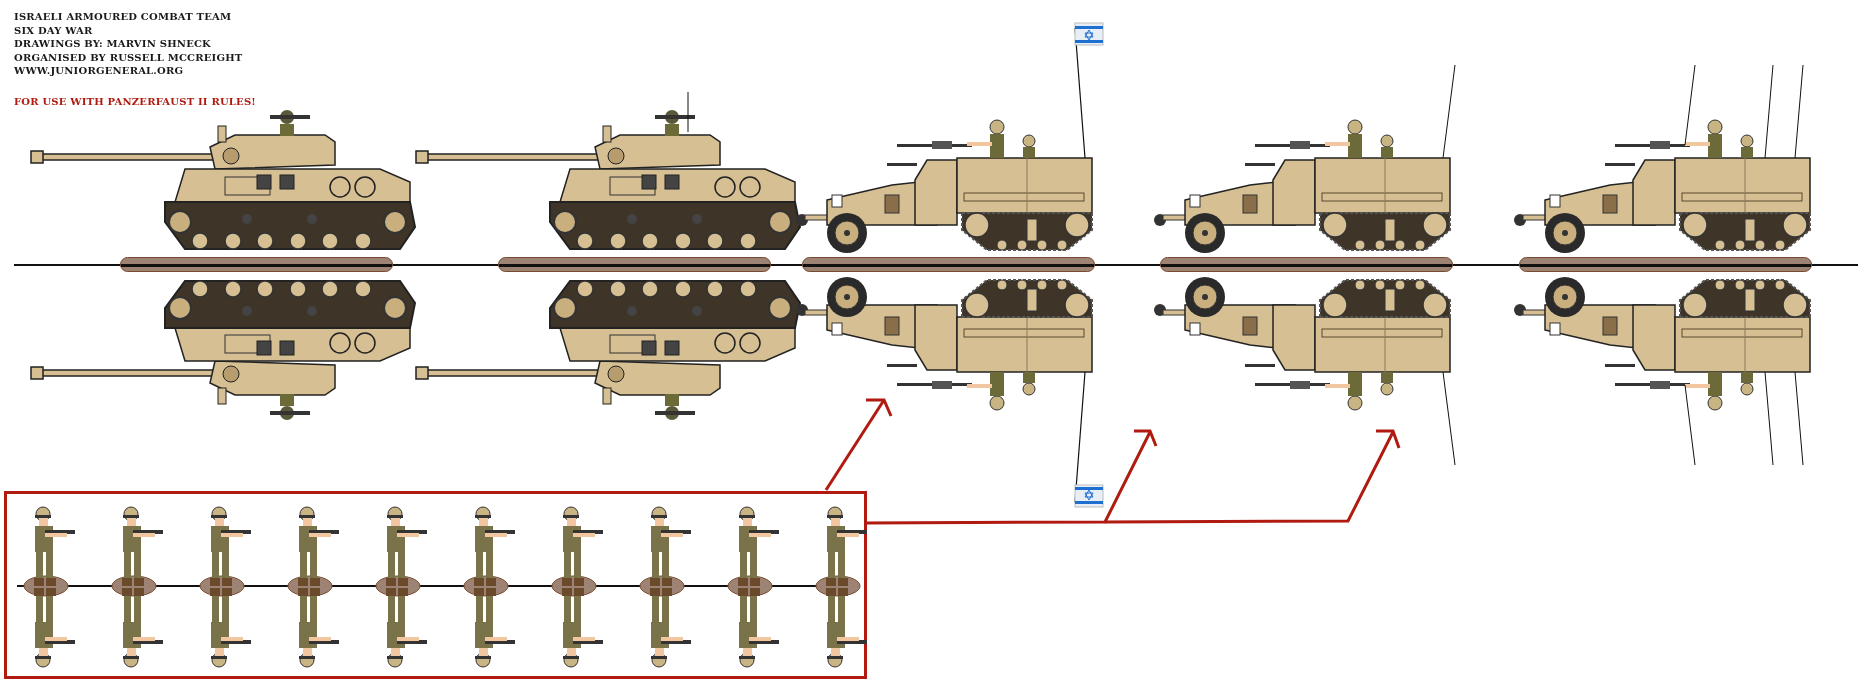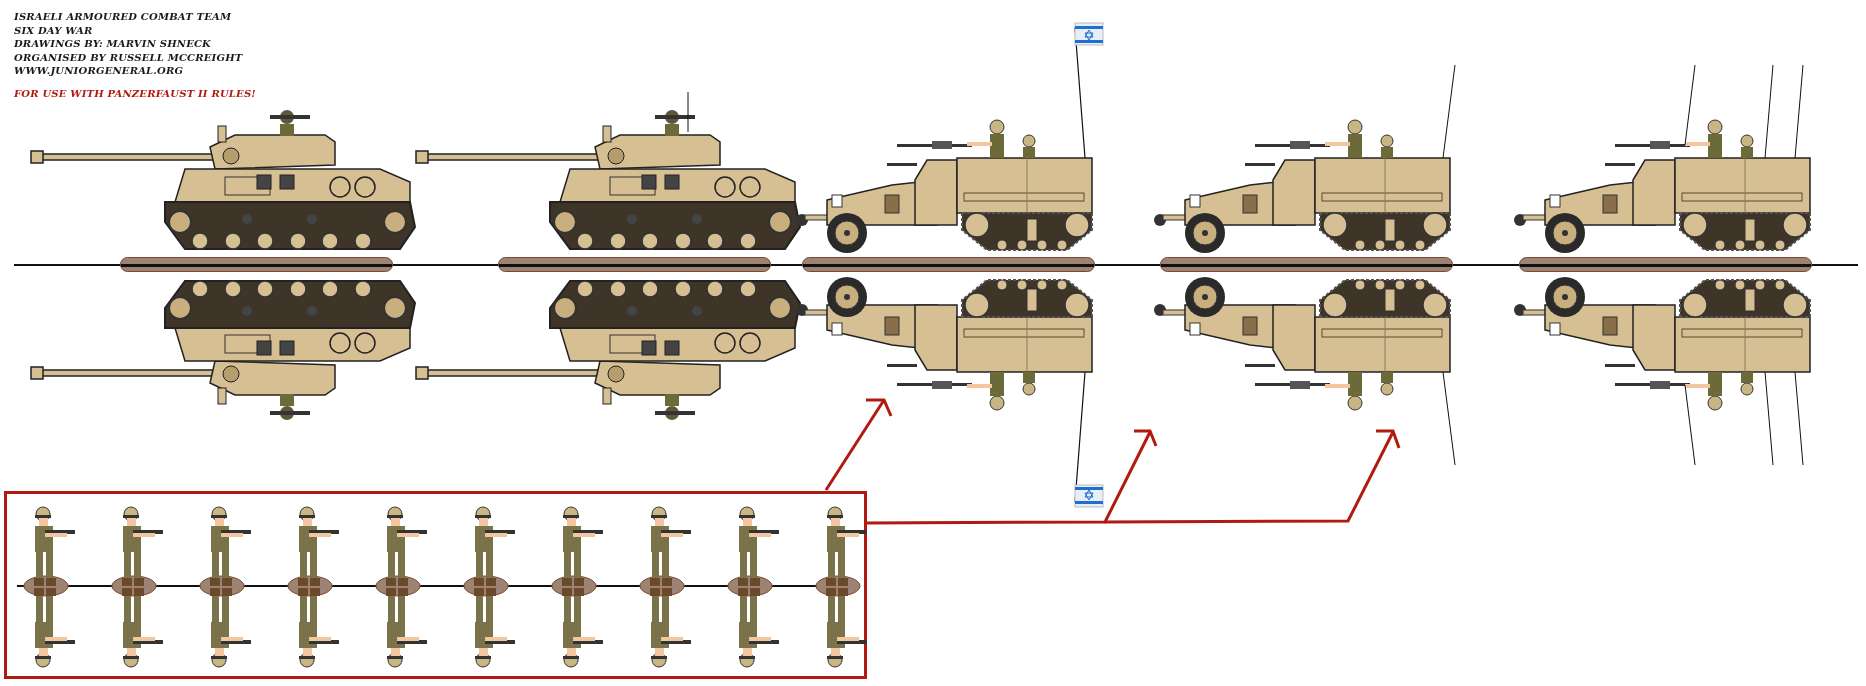--- a/index.html
+++ b/index.html
@@ -1,18 +1,18 @@
 <!DOCTYPE html>
 <html><head>
 <meta charset="utf-8">
 <style>
   html,body{margin:0;padding:0;background:#fff;}
   body{width:1866px;height:686px;position:relative;overflow:hidden;font-family:"Liberation Serif","DejaVu Serif",serif;}
-  .hdr{position:absolute;left:14px;top:10px;font-weight:bold;font-size:10px;line-height:13.6px;color:#1a1a1a;letter-spacing:0.2px;text-transform:uppercase;font-family:"DejaVu Serif",serif;font-style:italic;}
-  .hdr .rules{color:#b01a10;margin-top:9px;}
+  .hdr{position:absolute;left:14px;top:10px;font-weight:bold;font-size:10px;line-height:13.6px;color:#1a1a1a;letter-spacing:0.2px;text-transform:uppercase;font-family:"DejaVu Serif",serif;}
+  .hdr .rules{color:#b01a10;margin-top:17px;}
   .ground{position:absolute;height:15px;border-radius:8px;background:#9c8373;border:1px solid #7a4a30;box-sizing:border-box;}
   .ground::before{content:"";position:absolute;left:0;right:0;top:6px;height:3px;background:#111;}
   .baseline{position:absolute;left:14px;top:264px;width:1844px;height:2px;background:#111;}
   svg{position:absolute;left:0;top:0;}
   .inf-box{position:absolute;left:4px;top:491px;width:863px;height:188px;border:3px solid #b01a10;box-sizing:border-box;background:#fff;}
   .inf-line{position:absolute;left:10px;top:91px;width:836px;height:2px;background:#111;}
   .soldier{position:absolute;top:12px;width:70px;height:162px;}
   .soldier svg{position:static;}
 </style>
 </head>

